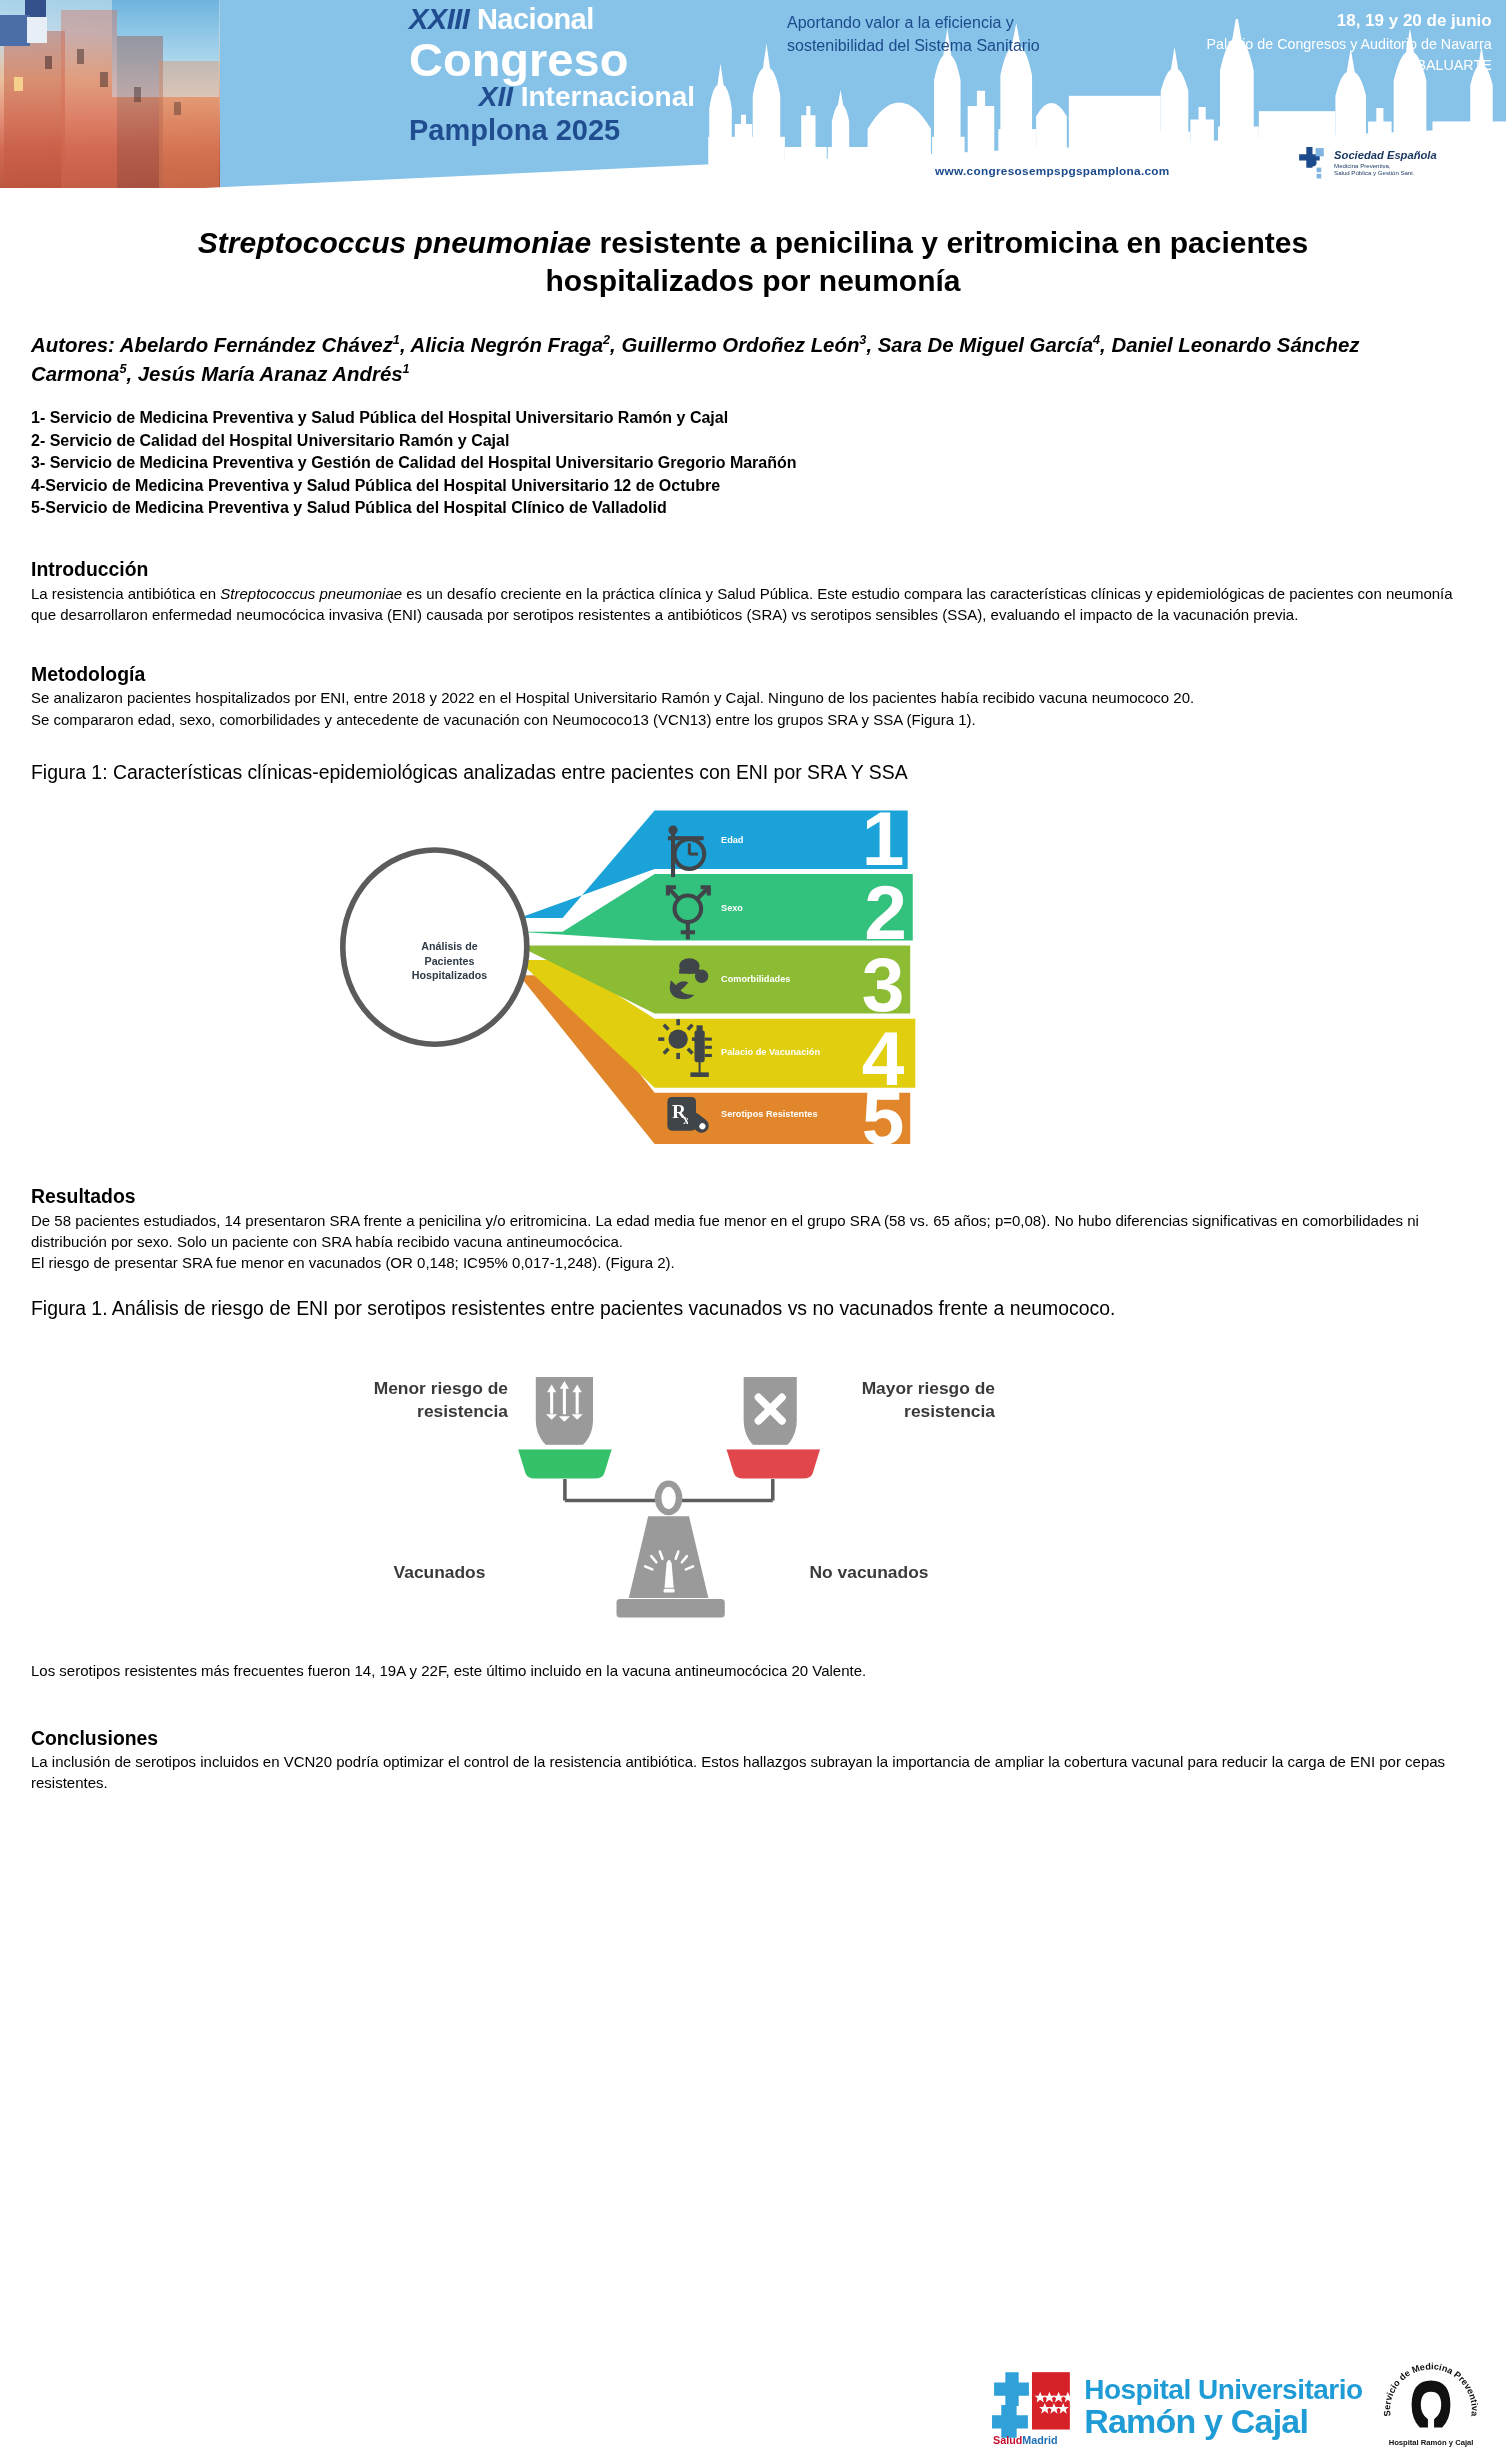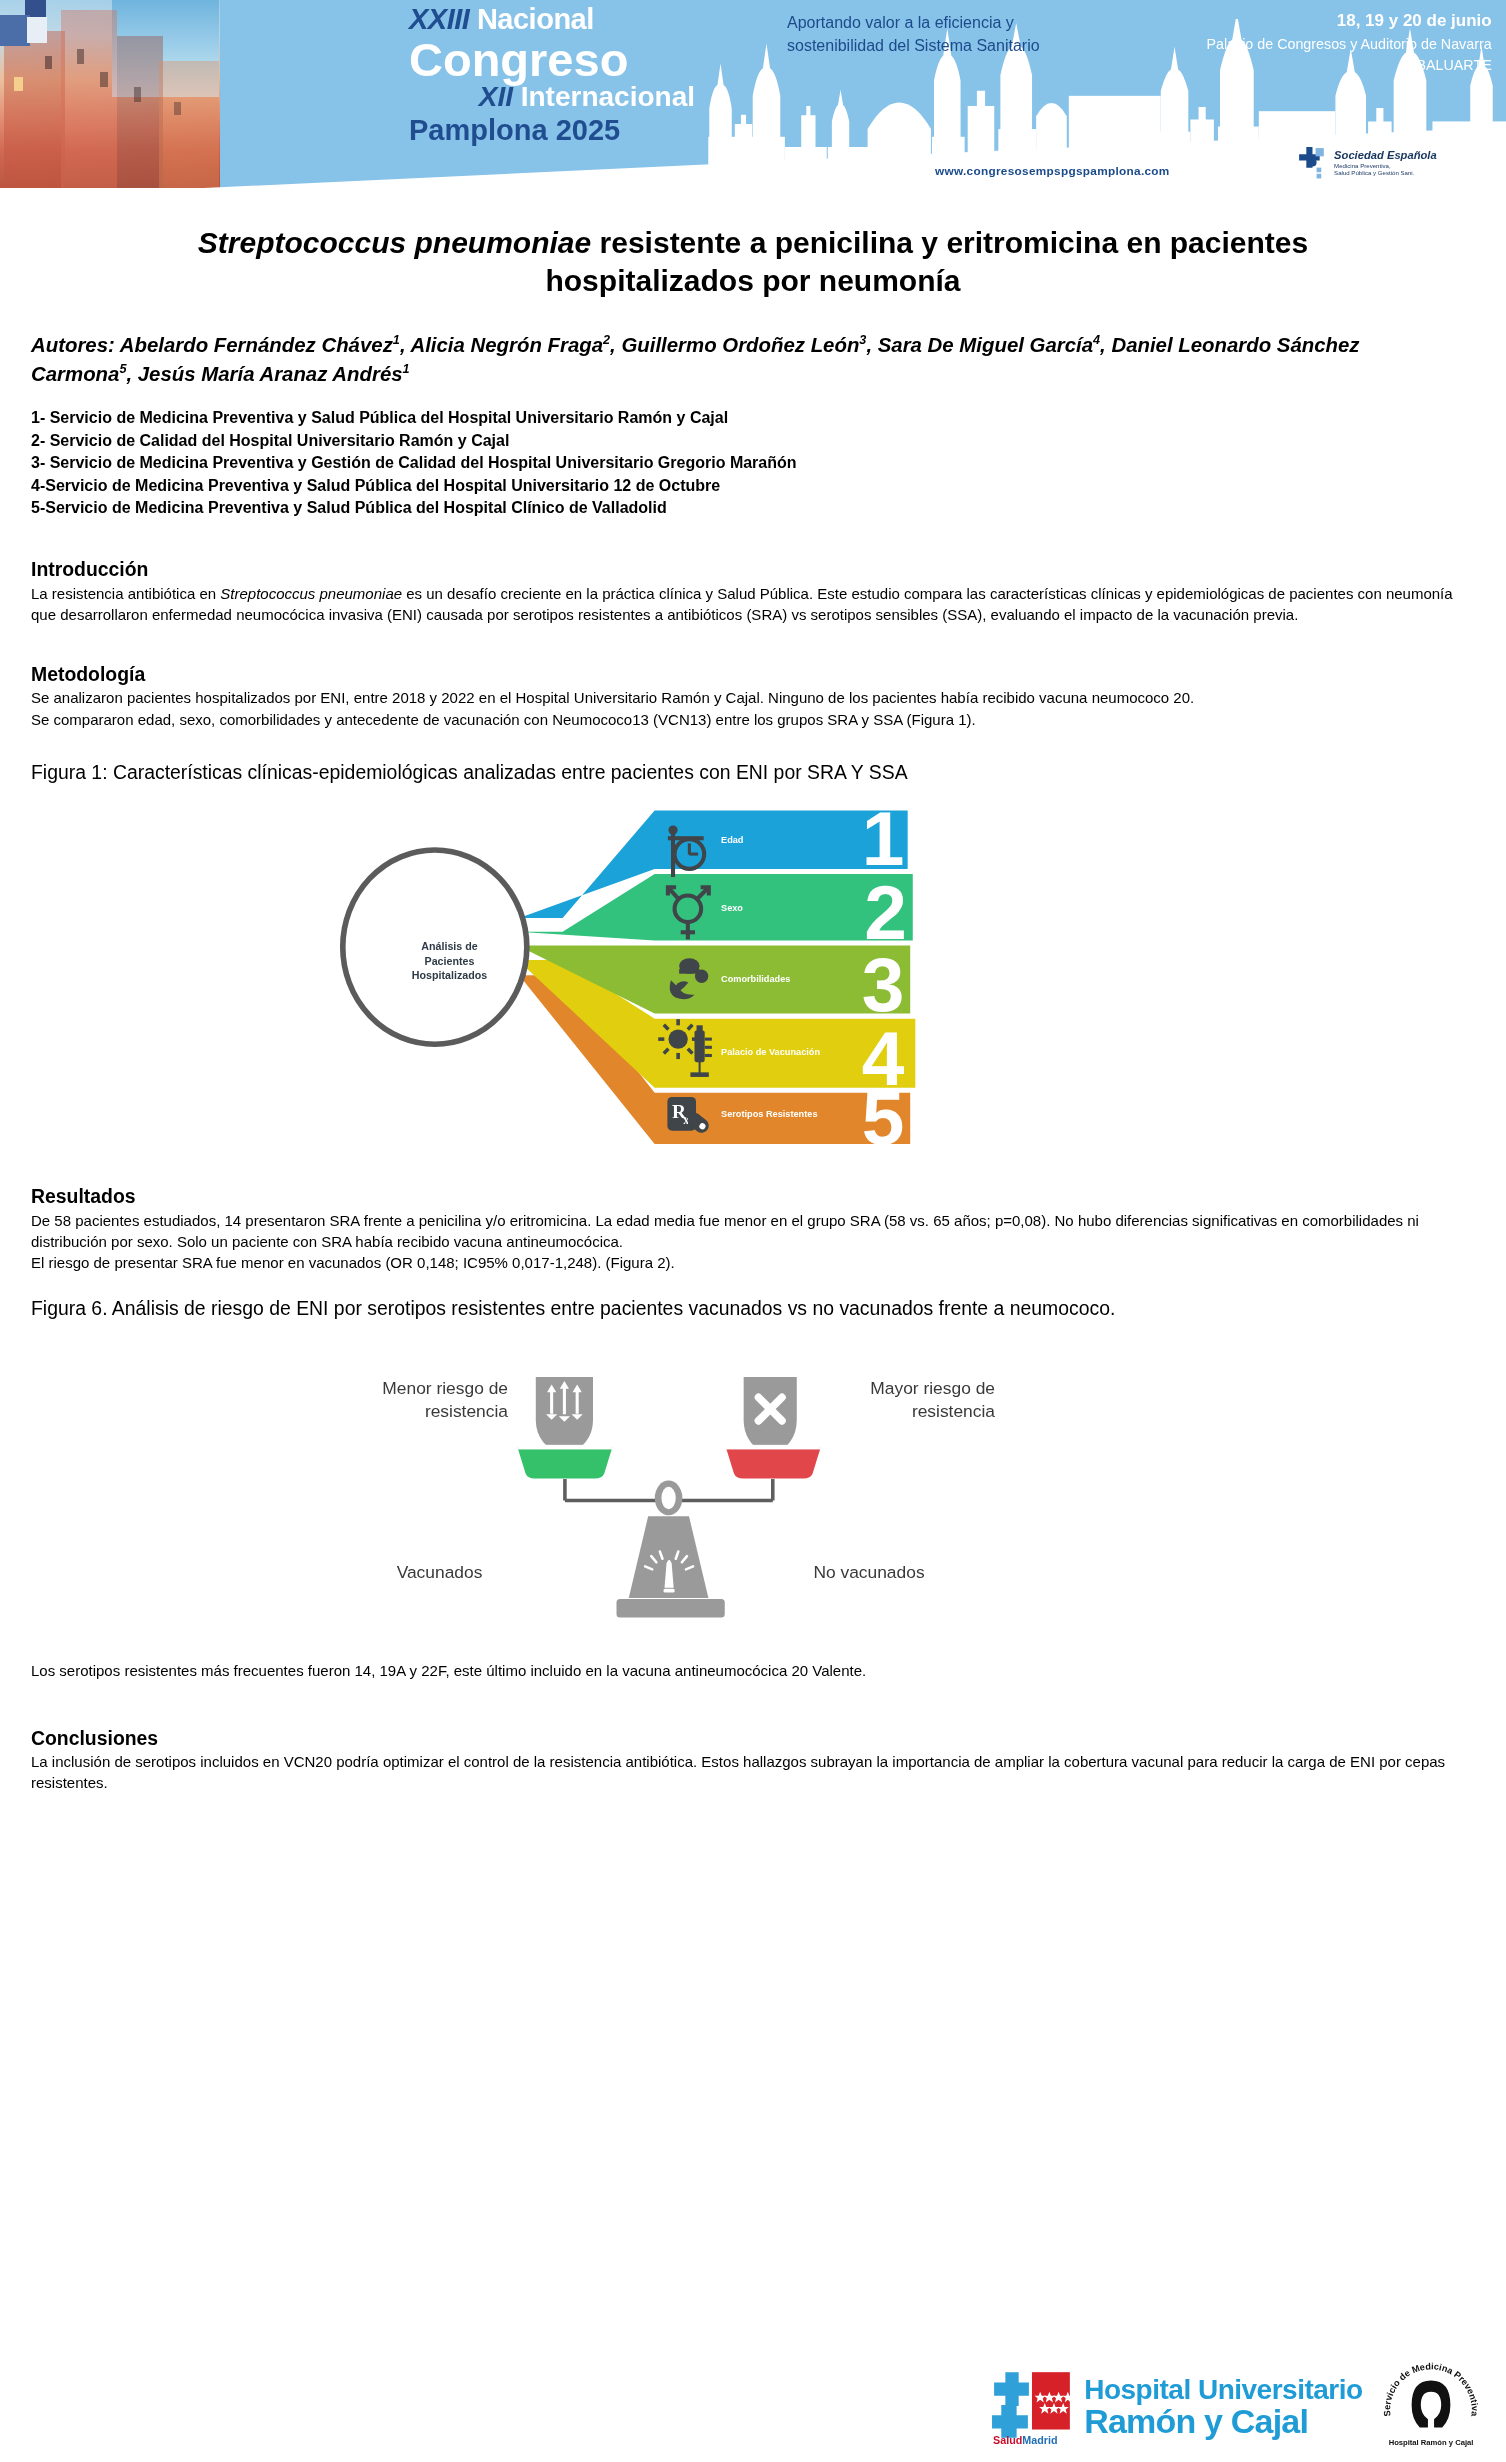--- a/index.html
+++ b/index.html
@@ -131,21 +131,21 @@
     position: absolute; font-size: 9.2px; font-weight: 600; color: #ffffff;
     white-space: nowrap;
   }
   .fig1-center {
     position: absolute; left: 66px; top: 153px; width: 153px;
     text-align: center; color: #2e3a46; font-size: 10.7px; font-weight: bold;
     line-height: 1.35;
   }
 
   
-  .fig2-wrap { position: relative; width: 1238px; height: 307px; margin-left: -31px; }
+  .fig2-wrap { position: relative; width: 1238px; height: 307px; margin-left: -31px; font-weight: bold; }
   .fig2-inner { position: absolute; left: 307px; top: 0; width: 715px; height: 307px; }
   .fig2-svg { width: 100%; height: 100%; display: block; }
   .fig2-txt {
     position: absolute; color: #3a3a3a; font-size: 17.4px; line-height: 1.32;
   }
   .fig2-left-lbl { left: 32px; top: 54px; width: 169px; text-align: right; }
   .fig2-right-lbl { left: 514px; top: 54px; width: 174px; text-align: right; }
   .fig2-bot-left { left: 56px; top: 238px; width: 153px; text-align: center; }
   .fig2-bot-right { left: 475px; top: 238px; width: 174px; text-align: center; }
 
@@ -391,21 +391,21 @@
       <div class="fig1-label" style="left:414px; top:323px;">Serotipos Resistentes</div>
     </div>
   </div>
 
   <div class="sec" id="resultados-section">
     <div class="sec-h">Resultados</div>
     <p class="sec-p">De 58 pacientes estudiados, 14 presentaron SRA frente a penicilina y/o eritromicina. La edad media fue menor en el grupo SRA (58 vs. 65 años; p=0,08). No hubo diferencias significativas en comorbilidades ni distribución por sexo. Solo un paciente con SRA había recibido vacuna antineumocócica.</p>
     <p class="sec-p">El riesgo de presentar SRA fue menor en vacunados (OR 0,148; IC95% 0,017-1,248). (Figura 2).</p>
   </div>
 
-  <div class="fig-cap" id="figura2-caption">Figura 6. Análisis de riesgo de ENI por serotipos resistentes entre pacientes vacunados vs no vacunados frente a neumococo.</div>
+  <div class="fig-cap" id="figura2-caption">Figura 1. Análisis de riesgo de ENI por serotipos resistentes entre pacientes vacunados vs no vacunados frente a neumococo.</div>
 
   <div class="fig2-wrap">
     <div class="fig2-inner">
       <svg class="fig2-svg" viewBox="0 0 1400 600">
 
         <g>
           <path d="M448 105 h112 v85 q0 48 -56 72 q-56 -24 -56 -72 Z" fill="#9a9a9a"></path>
           <g fill="#ffffff">
             <path d="M470 135 l9 -15 l9 15 h-6 v42 h-6 v-42 Z"></path>
             <path d="M495 128 l9 -15 l9 15 h-6 v50 h-6 v-50 Z"></path>

